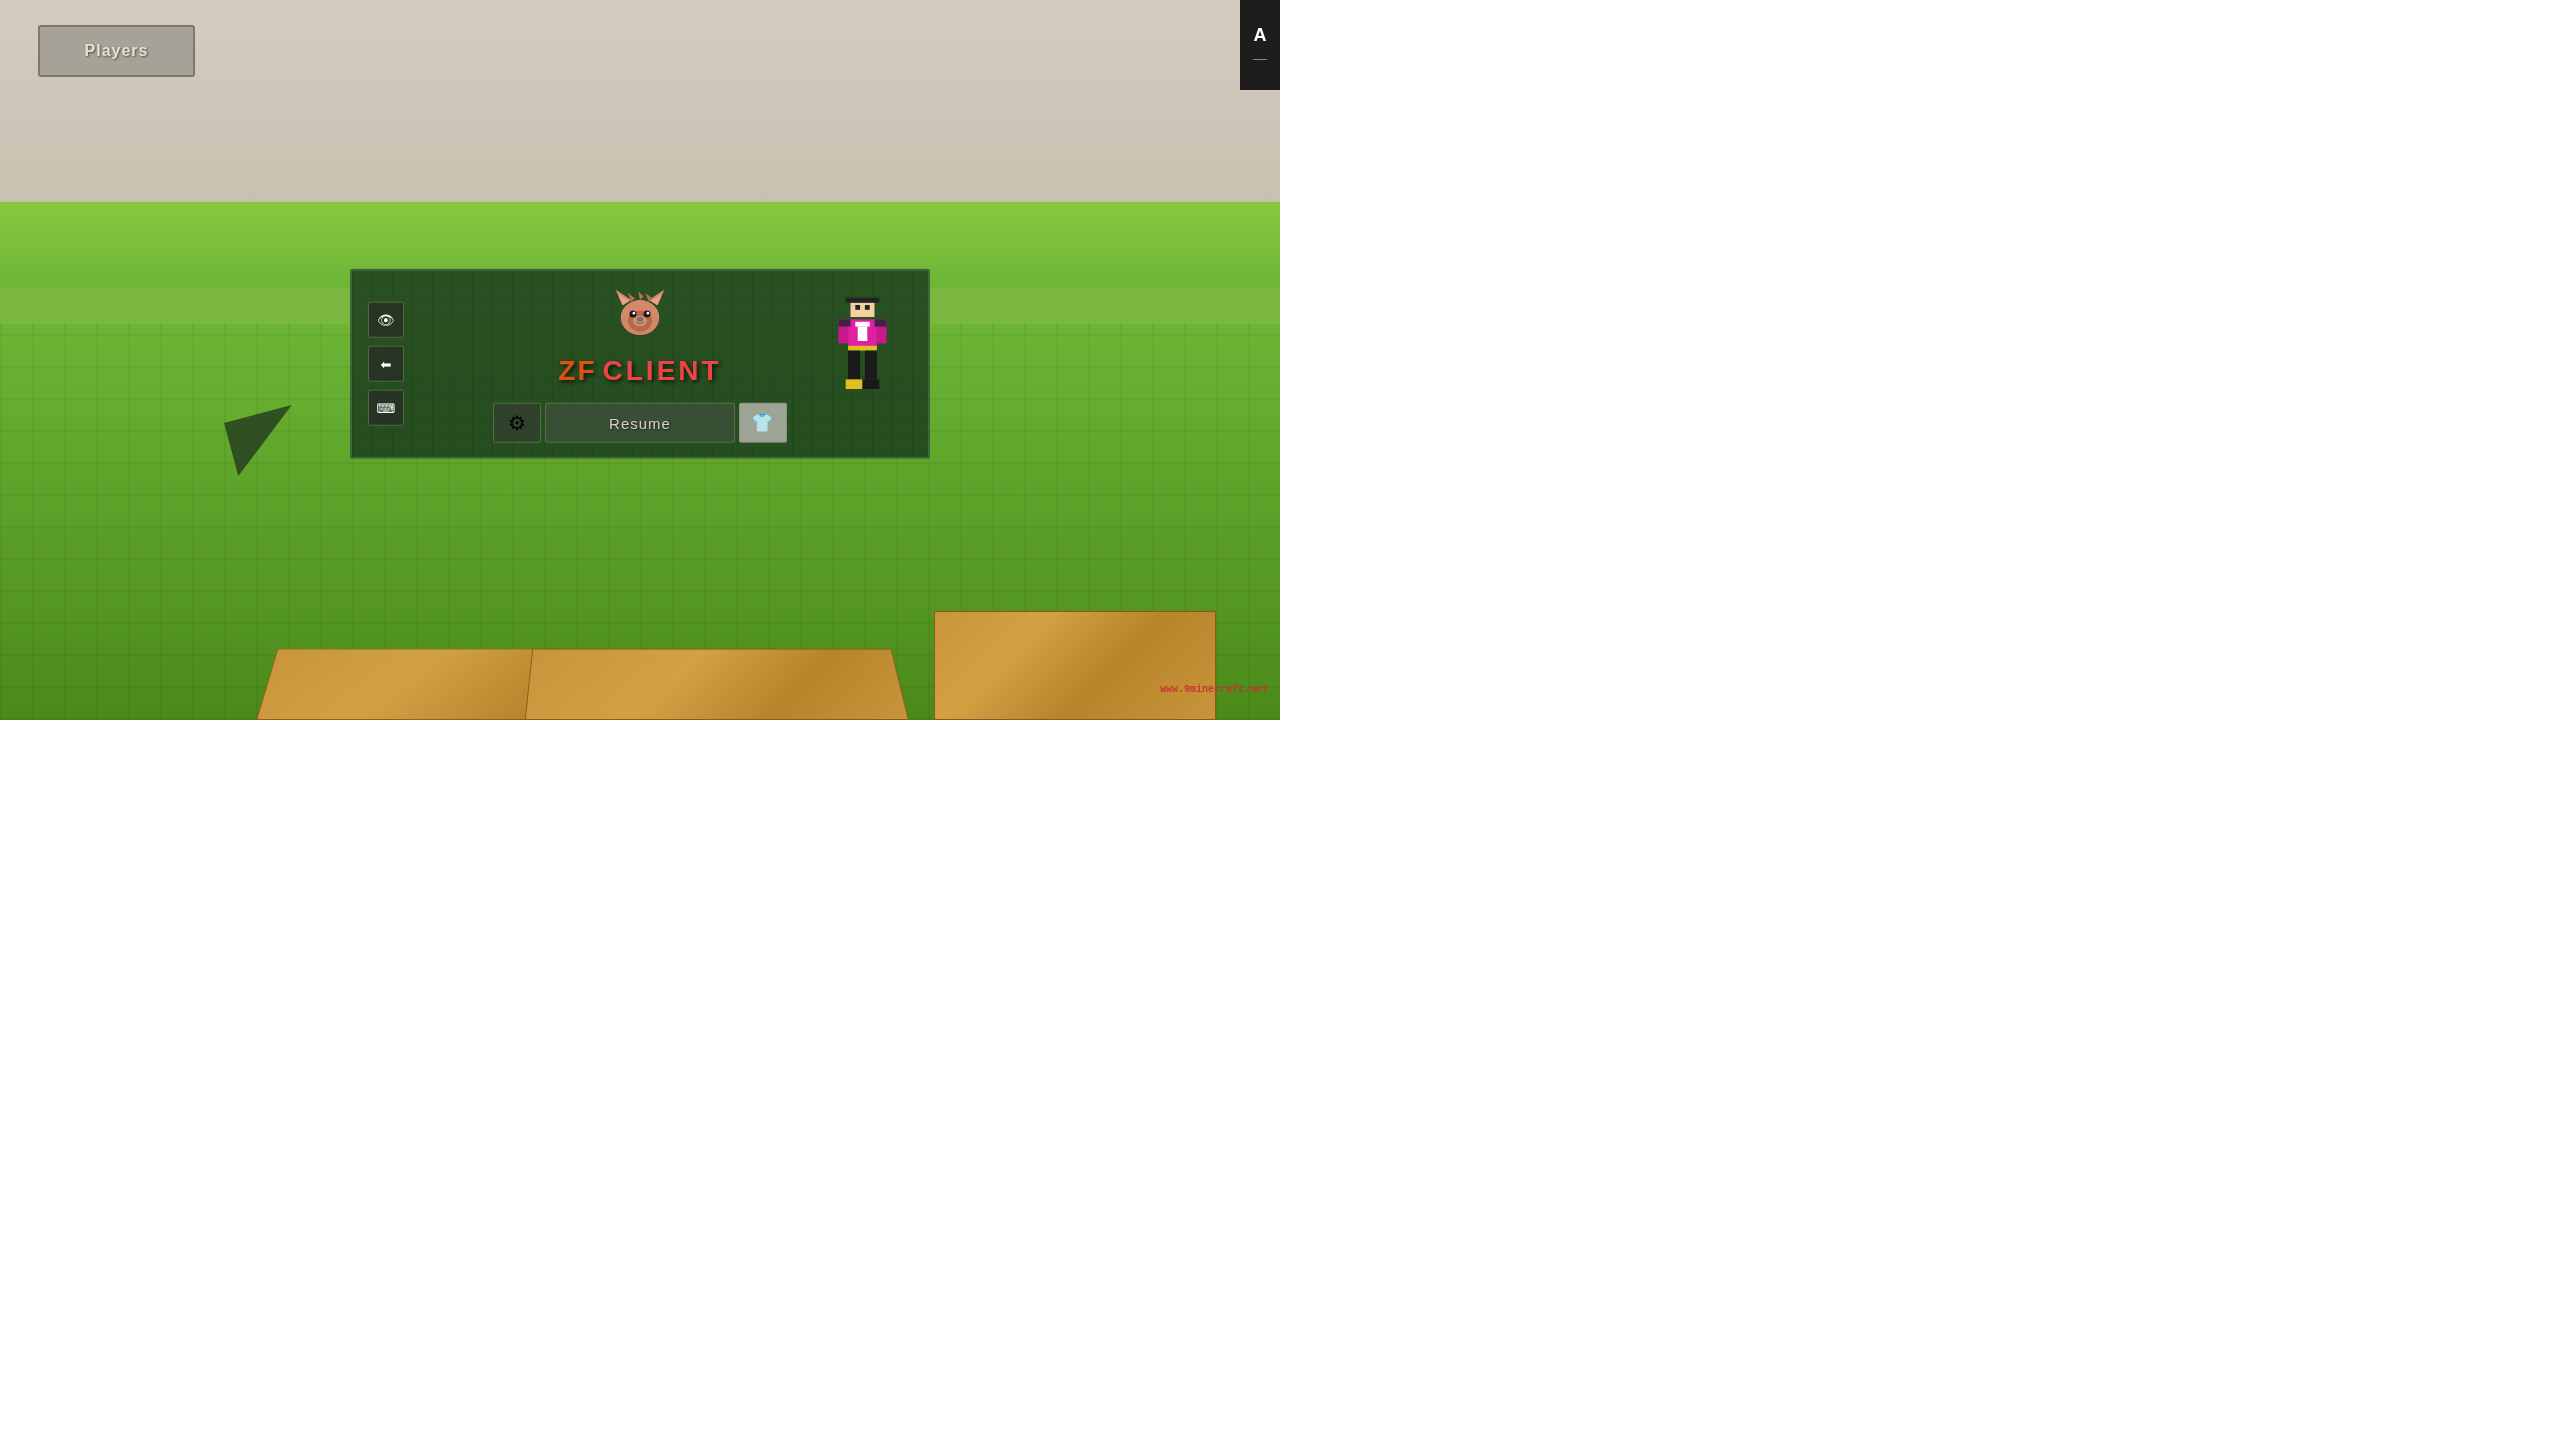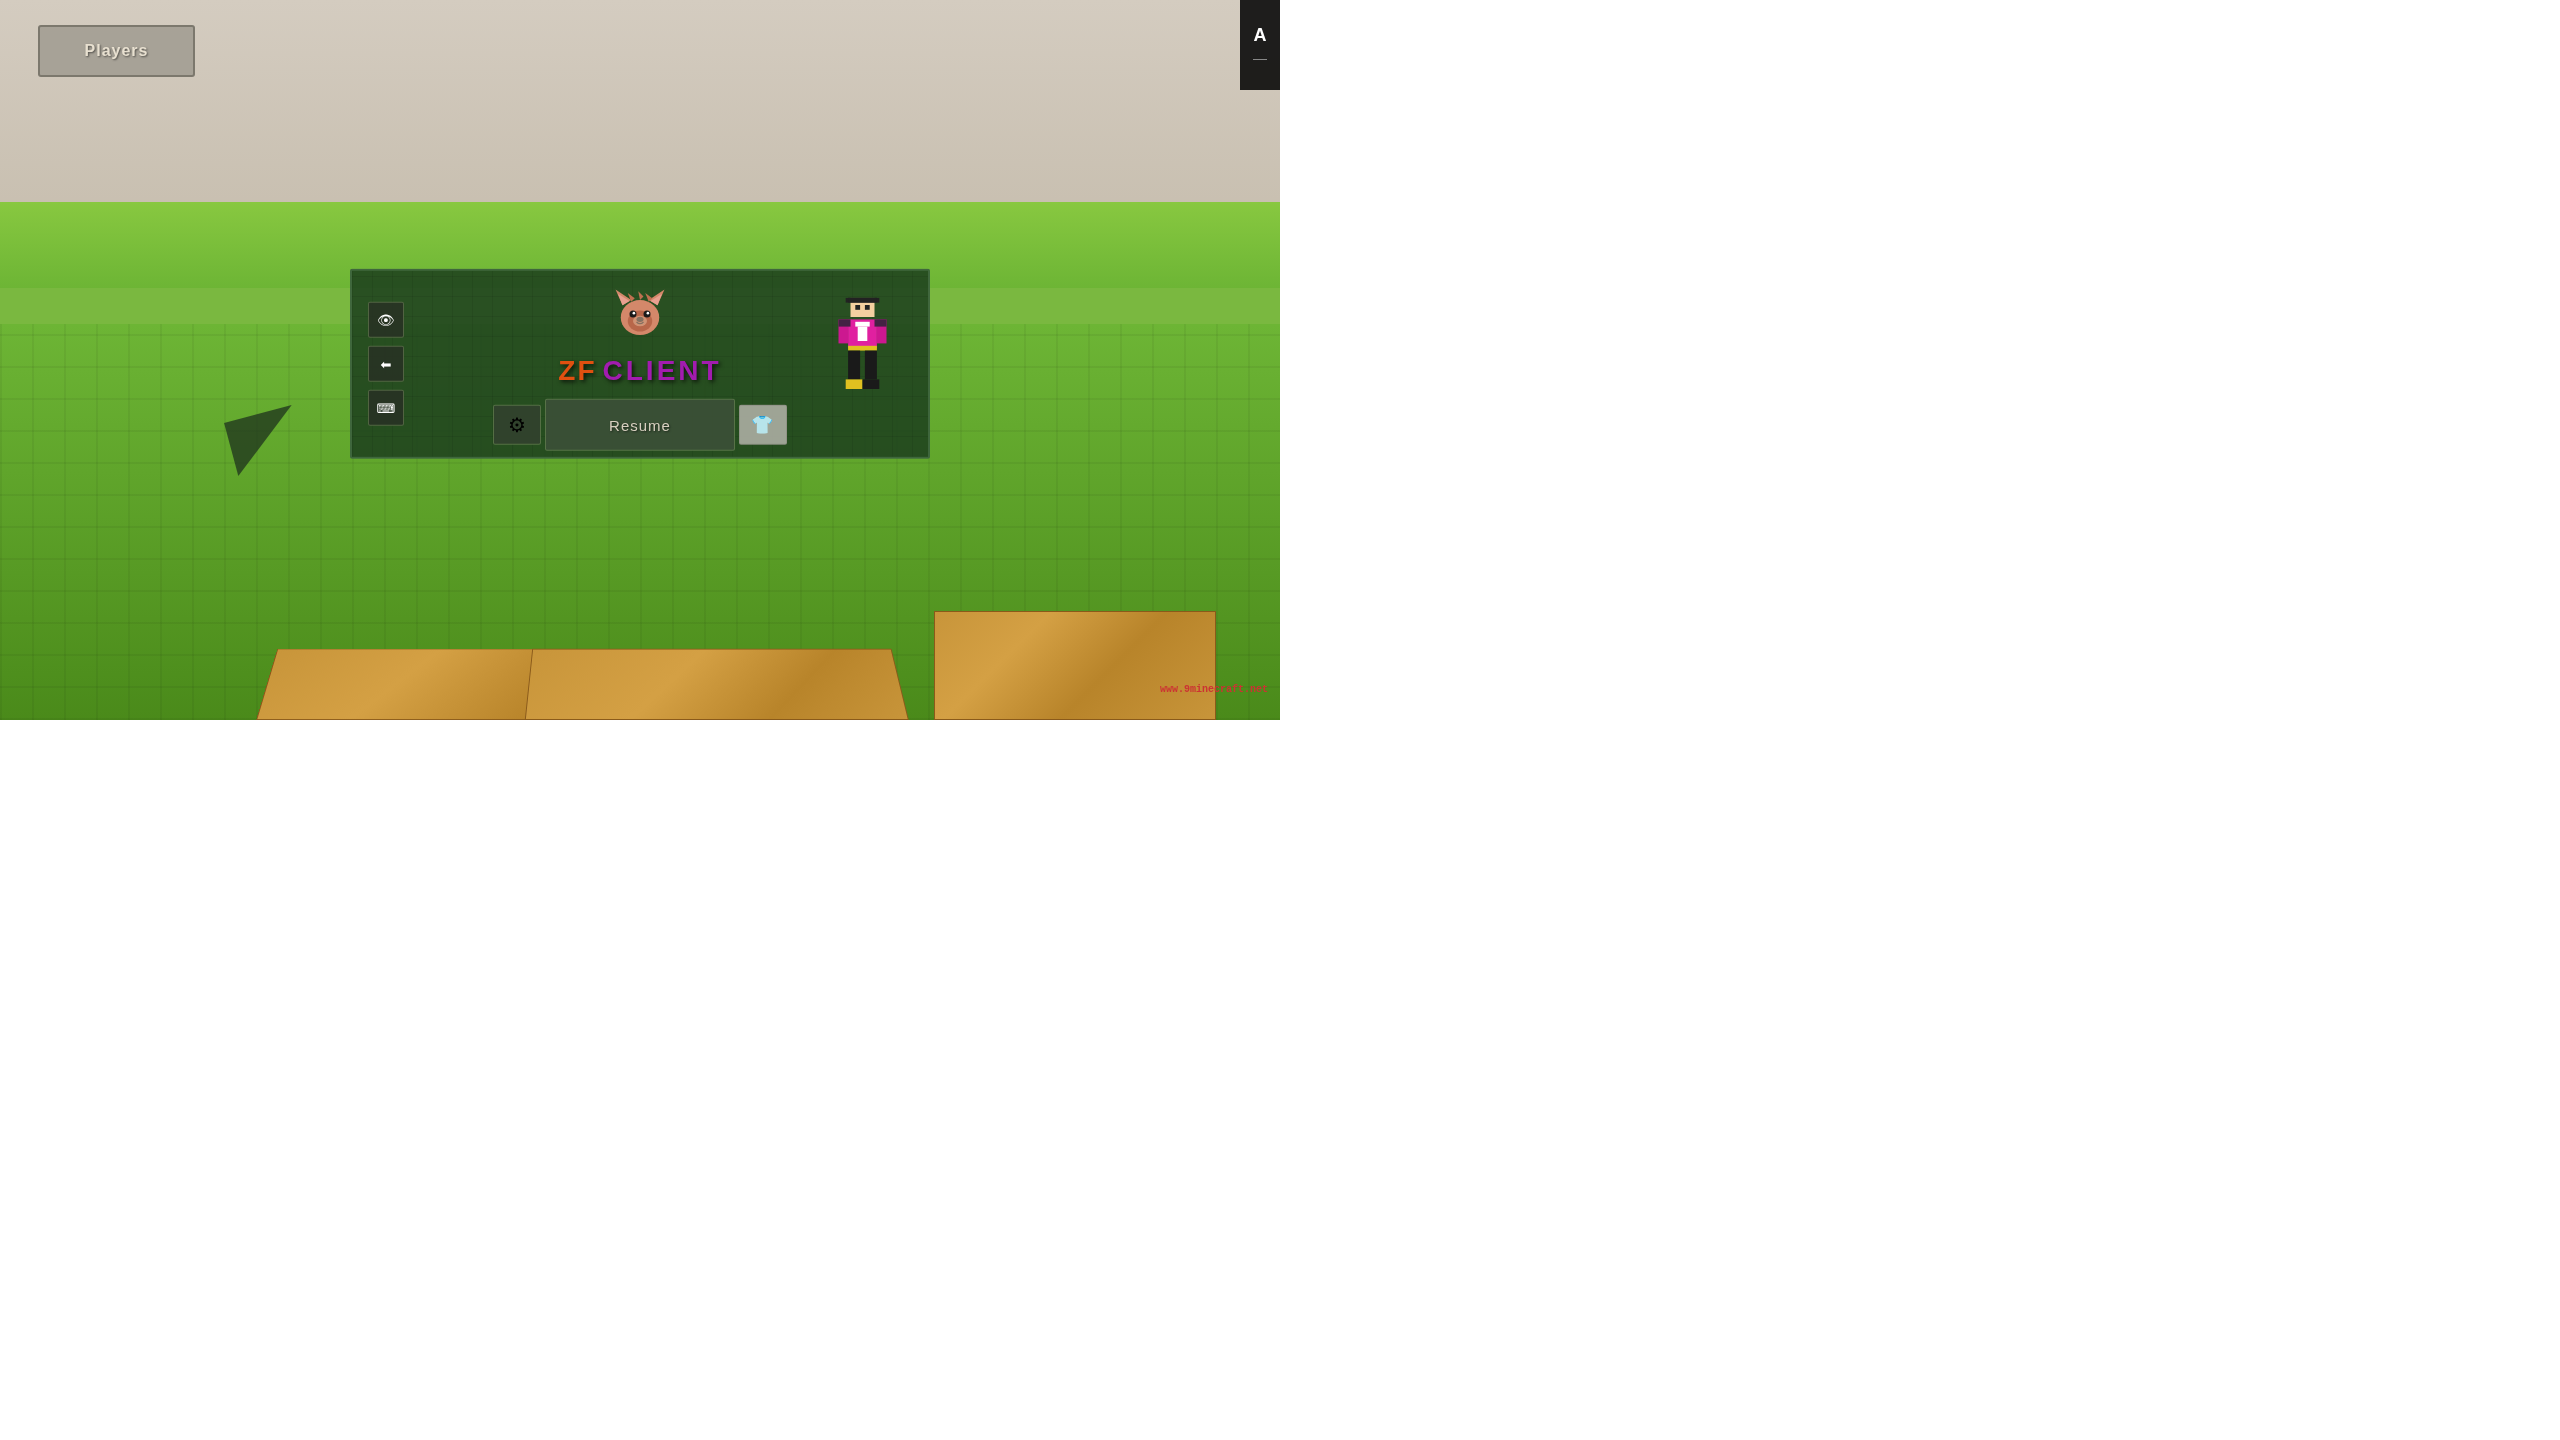--- a/index.html
+++ b/index.html
@@ -229,21 +229,21 @@
       font-weight: 900;
       color: #e05010;
       letter-spacing: 2px;
       font-family: Impact, Arial Black, sans-serif;
       text-shadow: 2px 2px 4px rgba(0,0,0,0.7);
     }
 
     .brand-client {
       font-size: 28px;
       font-weight: 900;
-      color: #a21caf;
+      color: #ef4444;
       letter-spacing: 3px;
       font-family: Impact, Arial Black, sans-serif;
       text-shadow: 2px 2px 4px rgba(0,0,0,0.7);
     }
 
     
     .left-icons {
       position: absolute;
       left: 16px;
       top: 50%;
@@ -283,21 +283,21 @@
       border-radius: 2px;
       display: flex;
       align-items: center;
       justify-content: center;
       cursor: pointer;
       font-size: 20px;
     }
 
     .resume-btn {
       width: 190px;
-      height: 52px;
+      height: 40px;
       background: rgba(60, 80, 55, 0.9);
       border: 1.5px solid rgba(100, 130, 80, 0.7);
       border-radius: 2px;
       display: flex;
       align-items: center;
       justify-content: center;
       cursor: pointer;
     }
 
     .resume-text {

